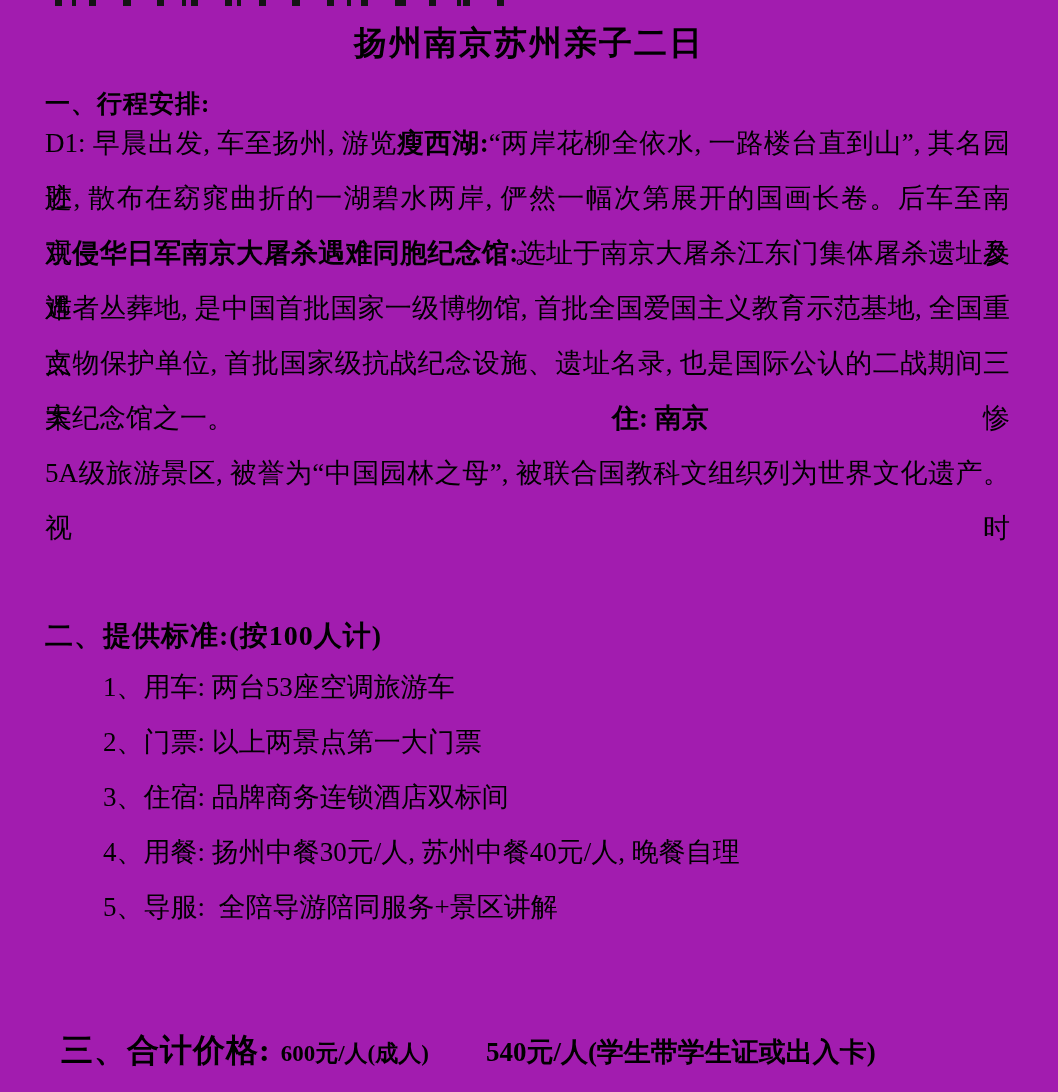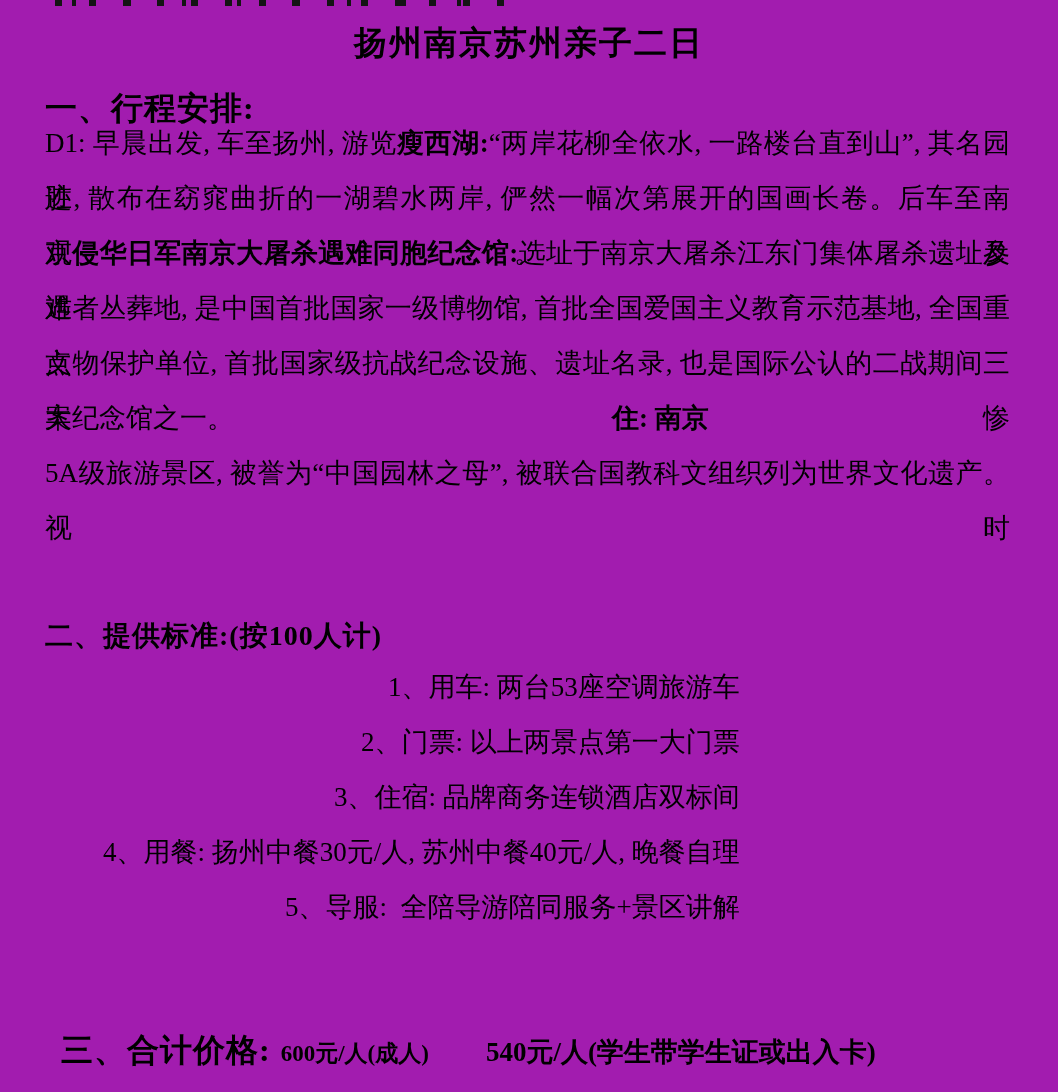--- a/index.html
+++ b/index.html
@@ -25,21 +25,21 @@
     position: absolute;
     top: 21px; left: 0; right: 0;
     text-align: center;
     font-size: 33px;
     font-weight: 700;
     letter-spacing: 2px;
   }
   .h1-itinerary {
     position: absolute;
     top: 87px; left: 45px;
-    font-size: 32px;
+    font-size: 25px;
     font-weight: 700;
     letter-spacing: 1px;
     text-align: right;
   }
   .para {
     position: absolute;
     top: 116px; left: 45px;
     width: 965px;
     font-size: 27px;
     line-height: 55px;
@@ -59,21 +59,20 @@
     top: 617px; left: 45px;
     font-size: 28px;
     font-weight: 700;
     letter-spacing: 1px;
   }
   .items {
     position: absolute;
     top: 660px; left: 103px;
     font-size: 27px;
     line-height: 55px;
-    text-align: right;
   }
   .item { height: 55px; white-space: pre-wrap; }
   .price-line {
     position: absolute;
     top: 990px; left: 45px;
     line-height: 40px;
     white-space: pre;
   }
   .price-heading { font-size: 32px; font-weight: 700; letter-spacing: 1px; }
   .price-adult { font-size: 23px; font-weight: 600; margin-left: 10px; }

